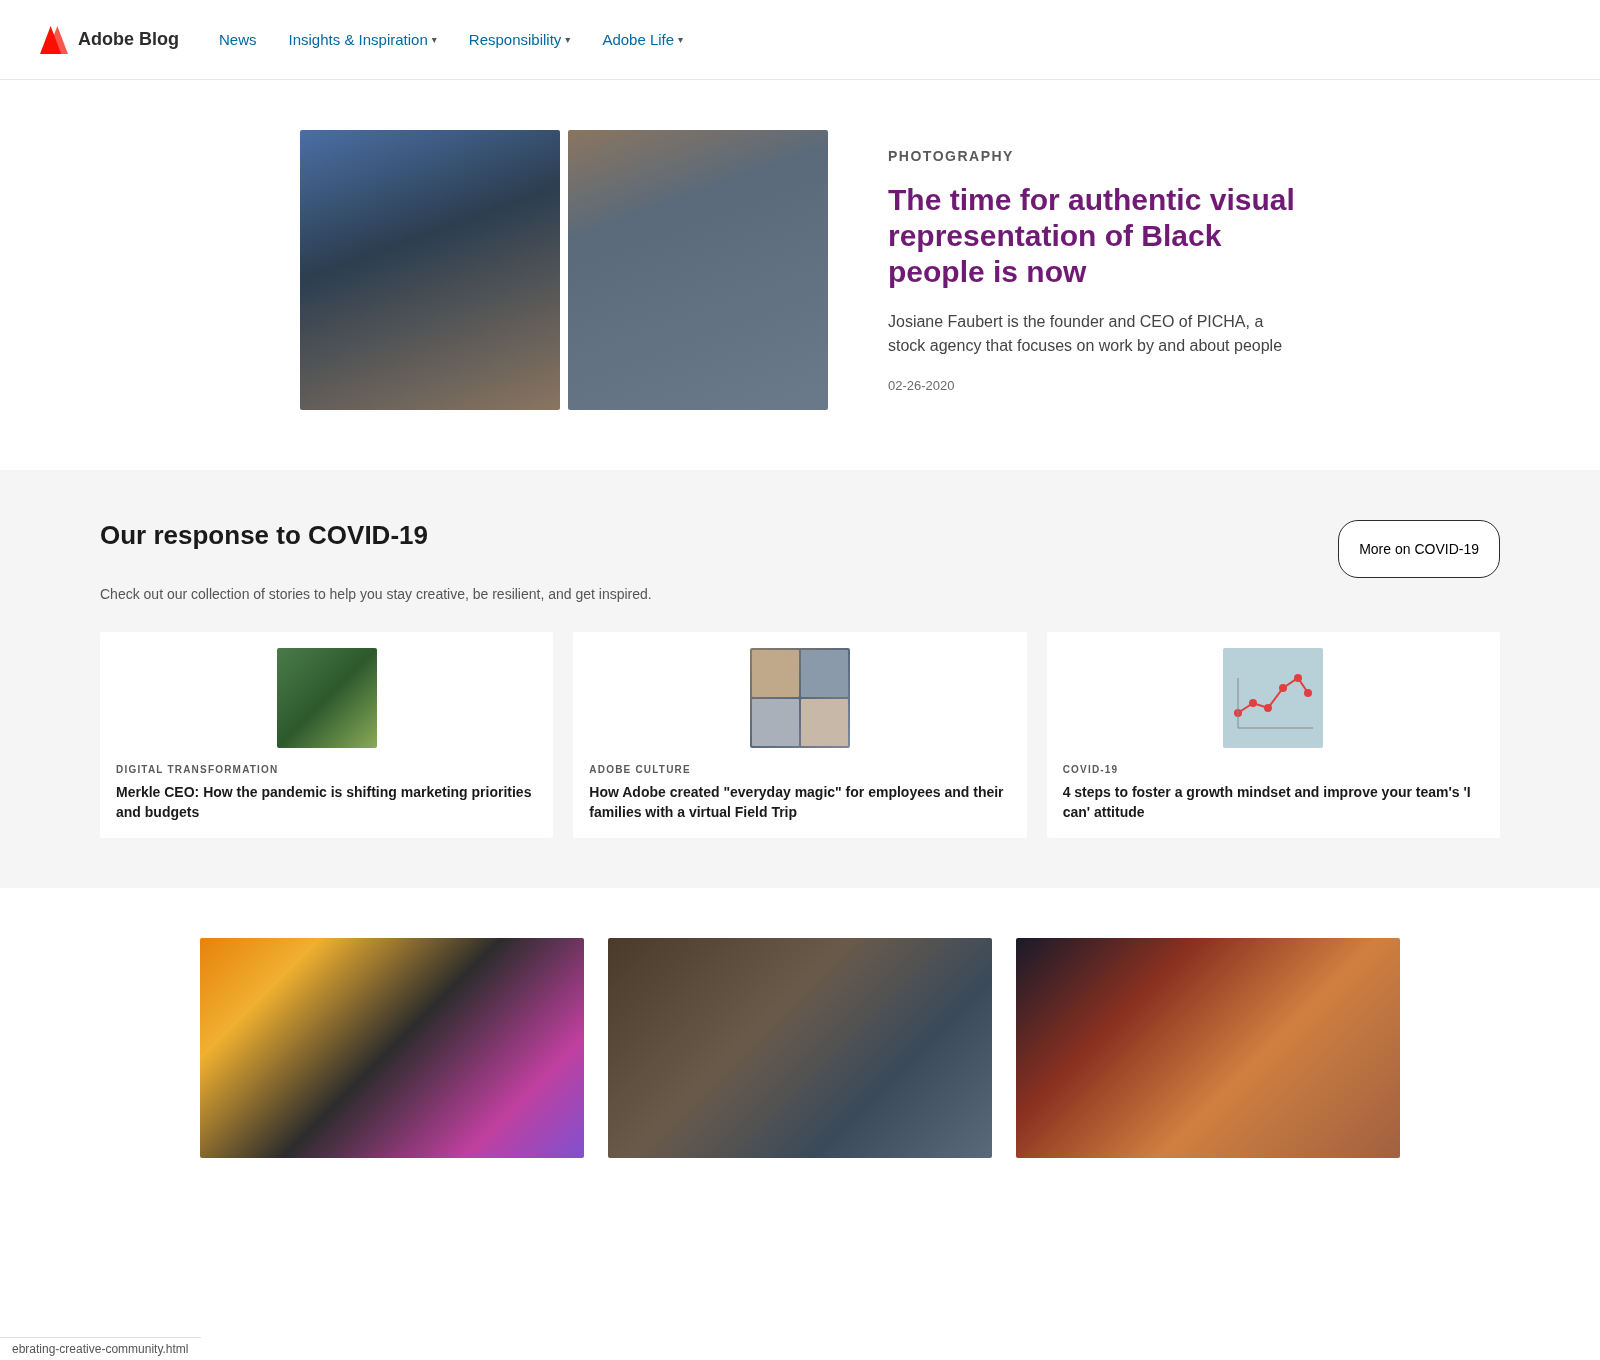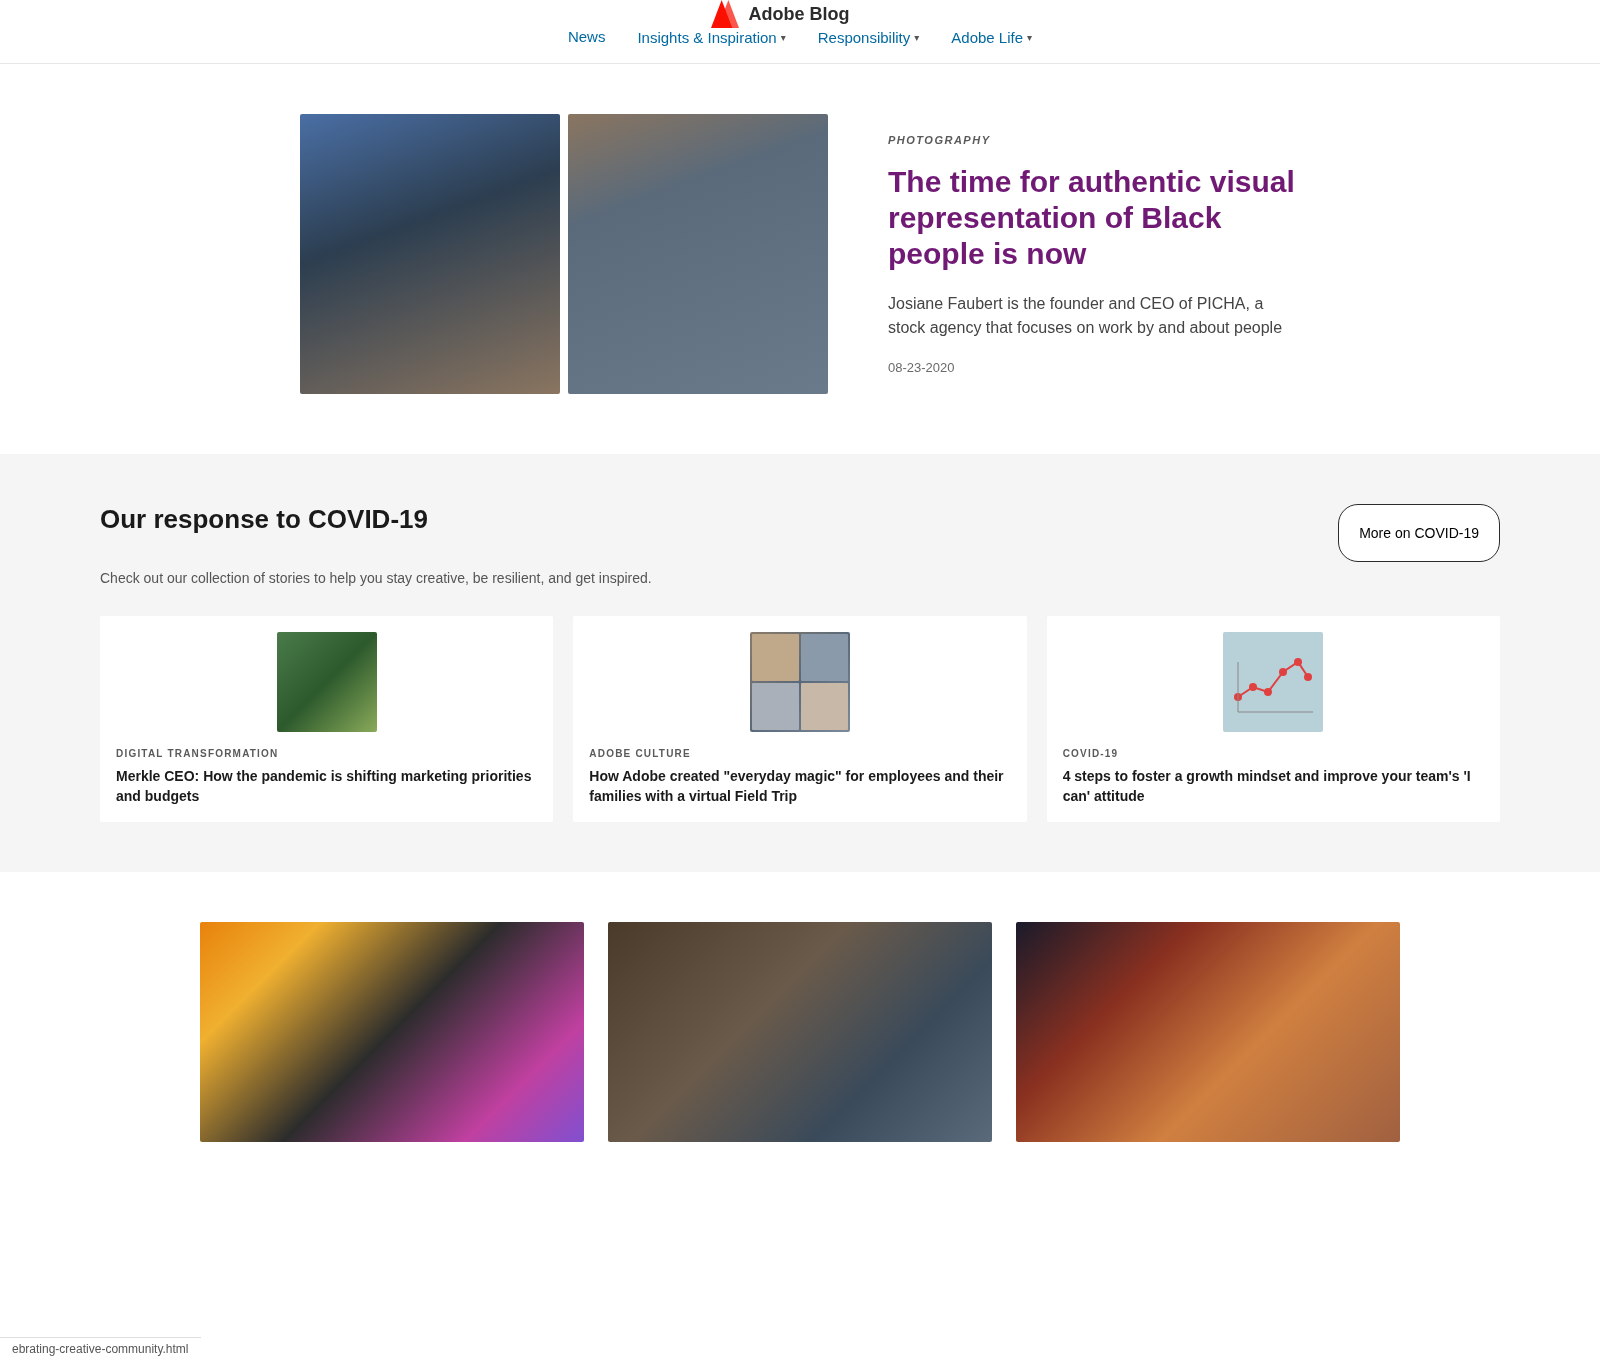--- a/index.html
+++ b/index.html
@@ -3,24 +3,23 @@
   <meta charset="utf-8">
   <style>
     * { margin: 0; padding: 0; box-sizing: border-box; }
     body { font-family: 'Adobe Clean', Arial, sans-serif; background: #fff; color: #2c2c2c; }
 
     
     nav {
       display: flex;
       align-items: center;
       padding: 0 40px;
-      height: 64px;
+      height: 80px;
       border-bottom: 1px solid #e8e8e8;
       background: #fff;
-      flex-direction: column;
     }
     .nav-logo {
       display: flex;
       align-items: center;
       gap: 10px;
       margin-right: 40px;
       text-decoration: none;
     }
     .nav-logo-icon {
       width: 28px;
@@ -76,27 +75,26 @@
     .hero-img-1 {
       background: linear-gradient(160deg, #4a6fa5 0%, #2c3e50 40%, #8a7560 100%);
     }
     .hero-img-2 {
       background: linear-gradient(160deg, #8a7560 0%, #5a6a7a 30%, #6a7a8a 100%);
     }
     .hero-content {
       flex: 1;
     }
     .hero-category {
-      font-size: 11px;
+      font-size: 14px;
       font-weight: 700;
       letter-spacing: 1.5px;
       color: #5a5a5a;
       text-transform: uppercase;
       margin-bottom: 18px;
-      font-style: italic;
     }
     .hero-title {
       font-size: 30px;
       font-weight: 700;
       line-height: 1.2;
       color: #701a75;
       margin-bottom: 20px;
     }
     .hero-description {
       font-size: 16px;
@@ -281,21 +279,21 @@
 <section>
   <div class="hero">
     <div class="hero-images">
       <div class="hero-img hero-img-1"></div>
       <div class="hero-img hero-img-2"></div>
     </div>
     <div class="hero-content">
       <div class="hero-category">PHOTOGRAPHY</div>
       <h1 class="hero-title">The time for authentic visual representation of Black people is now</h1>
       <p class="hero-description">Josiane Faubert is the founder and CEO of PICHA, a stock agency that focuses on work by and about people</p>
-      <div class="hero-date">08-23-2020</div>
+      <div class="hero-date">02-26-2020</div>
     </div>
   </div>
 </section>
 
 <section class="covid-section">
   <div class="covid-header">
     <h2 class="covid-title">Our response to COVID-19</h2>
     <button class="covid-btn">More on COVID-19</button>
   </div>
   <p class="covid-subtitle">Check out our collection of stories to help you stay creative, be resilient, and get inspired.</p>

